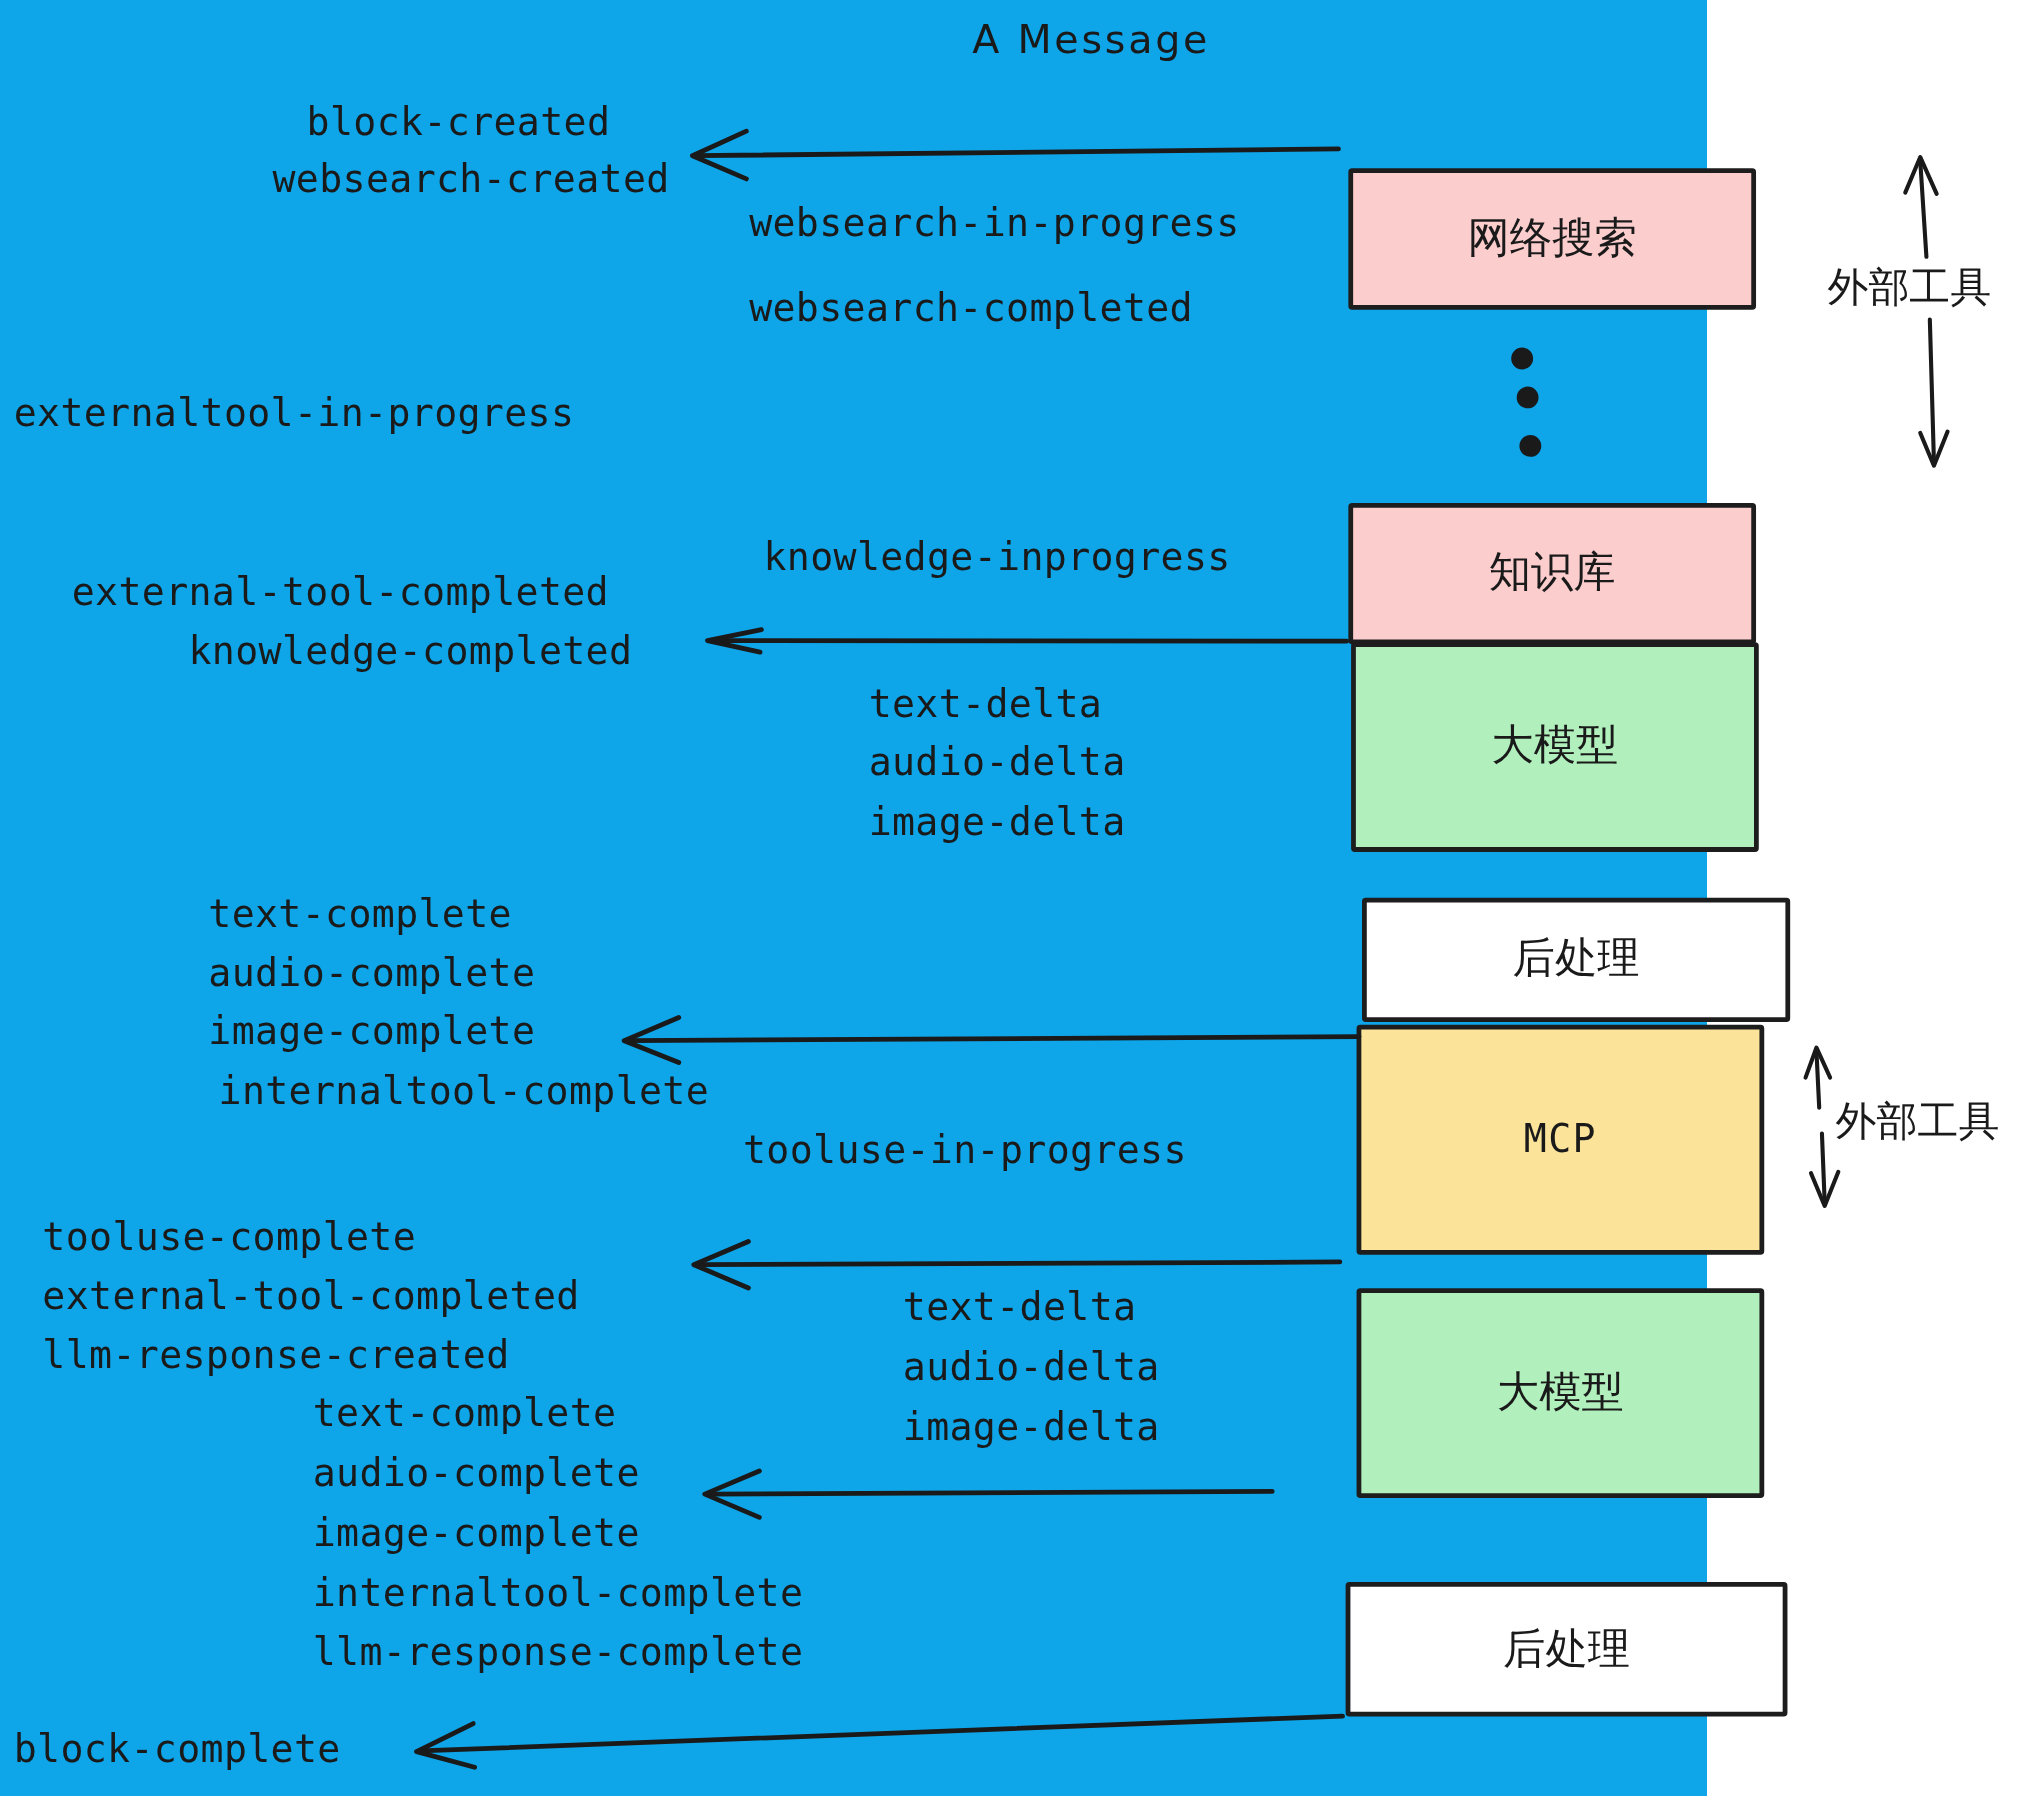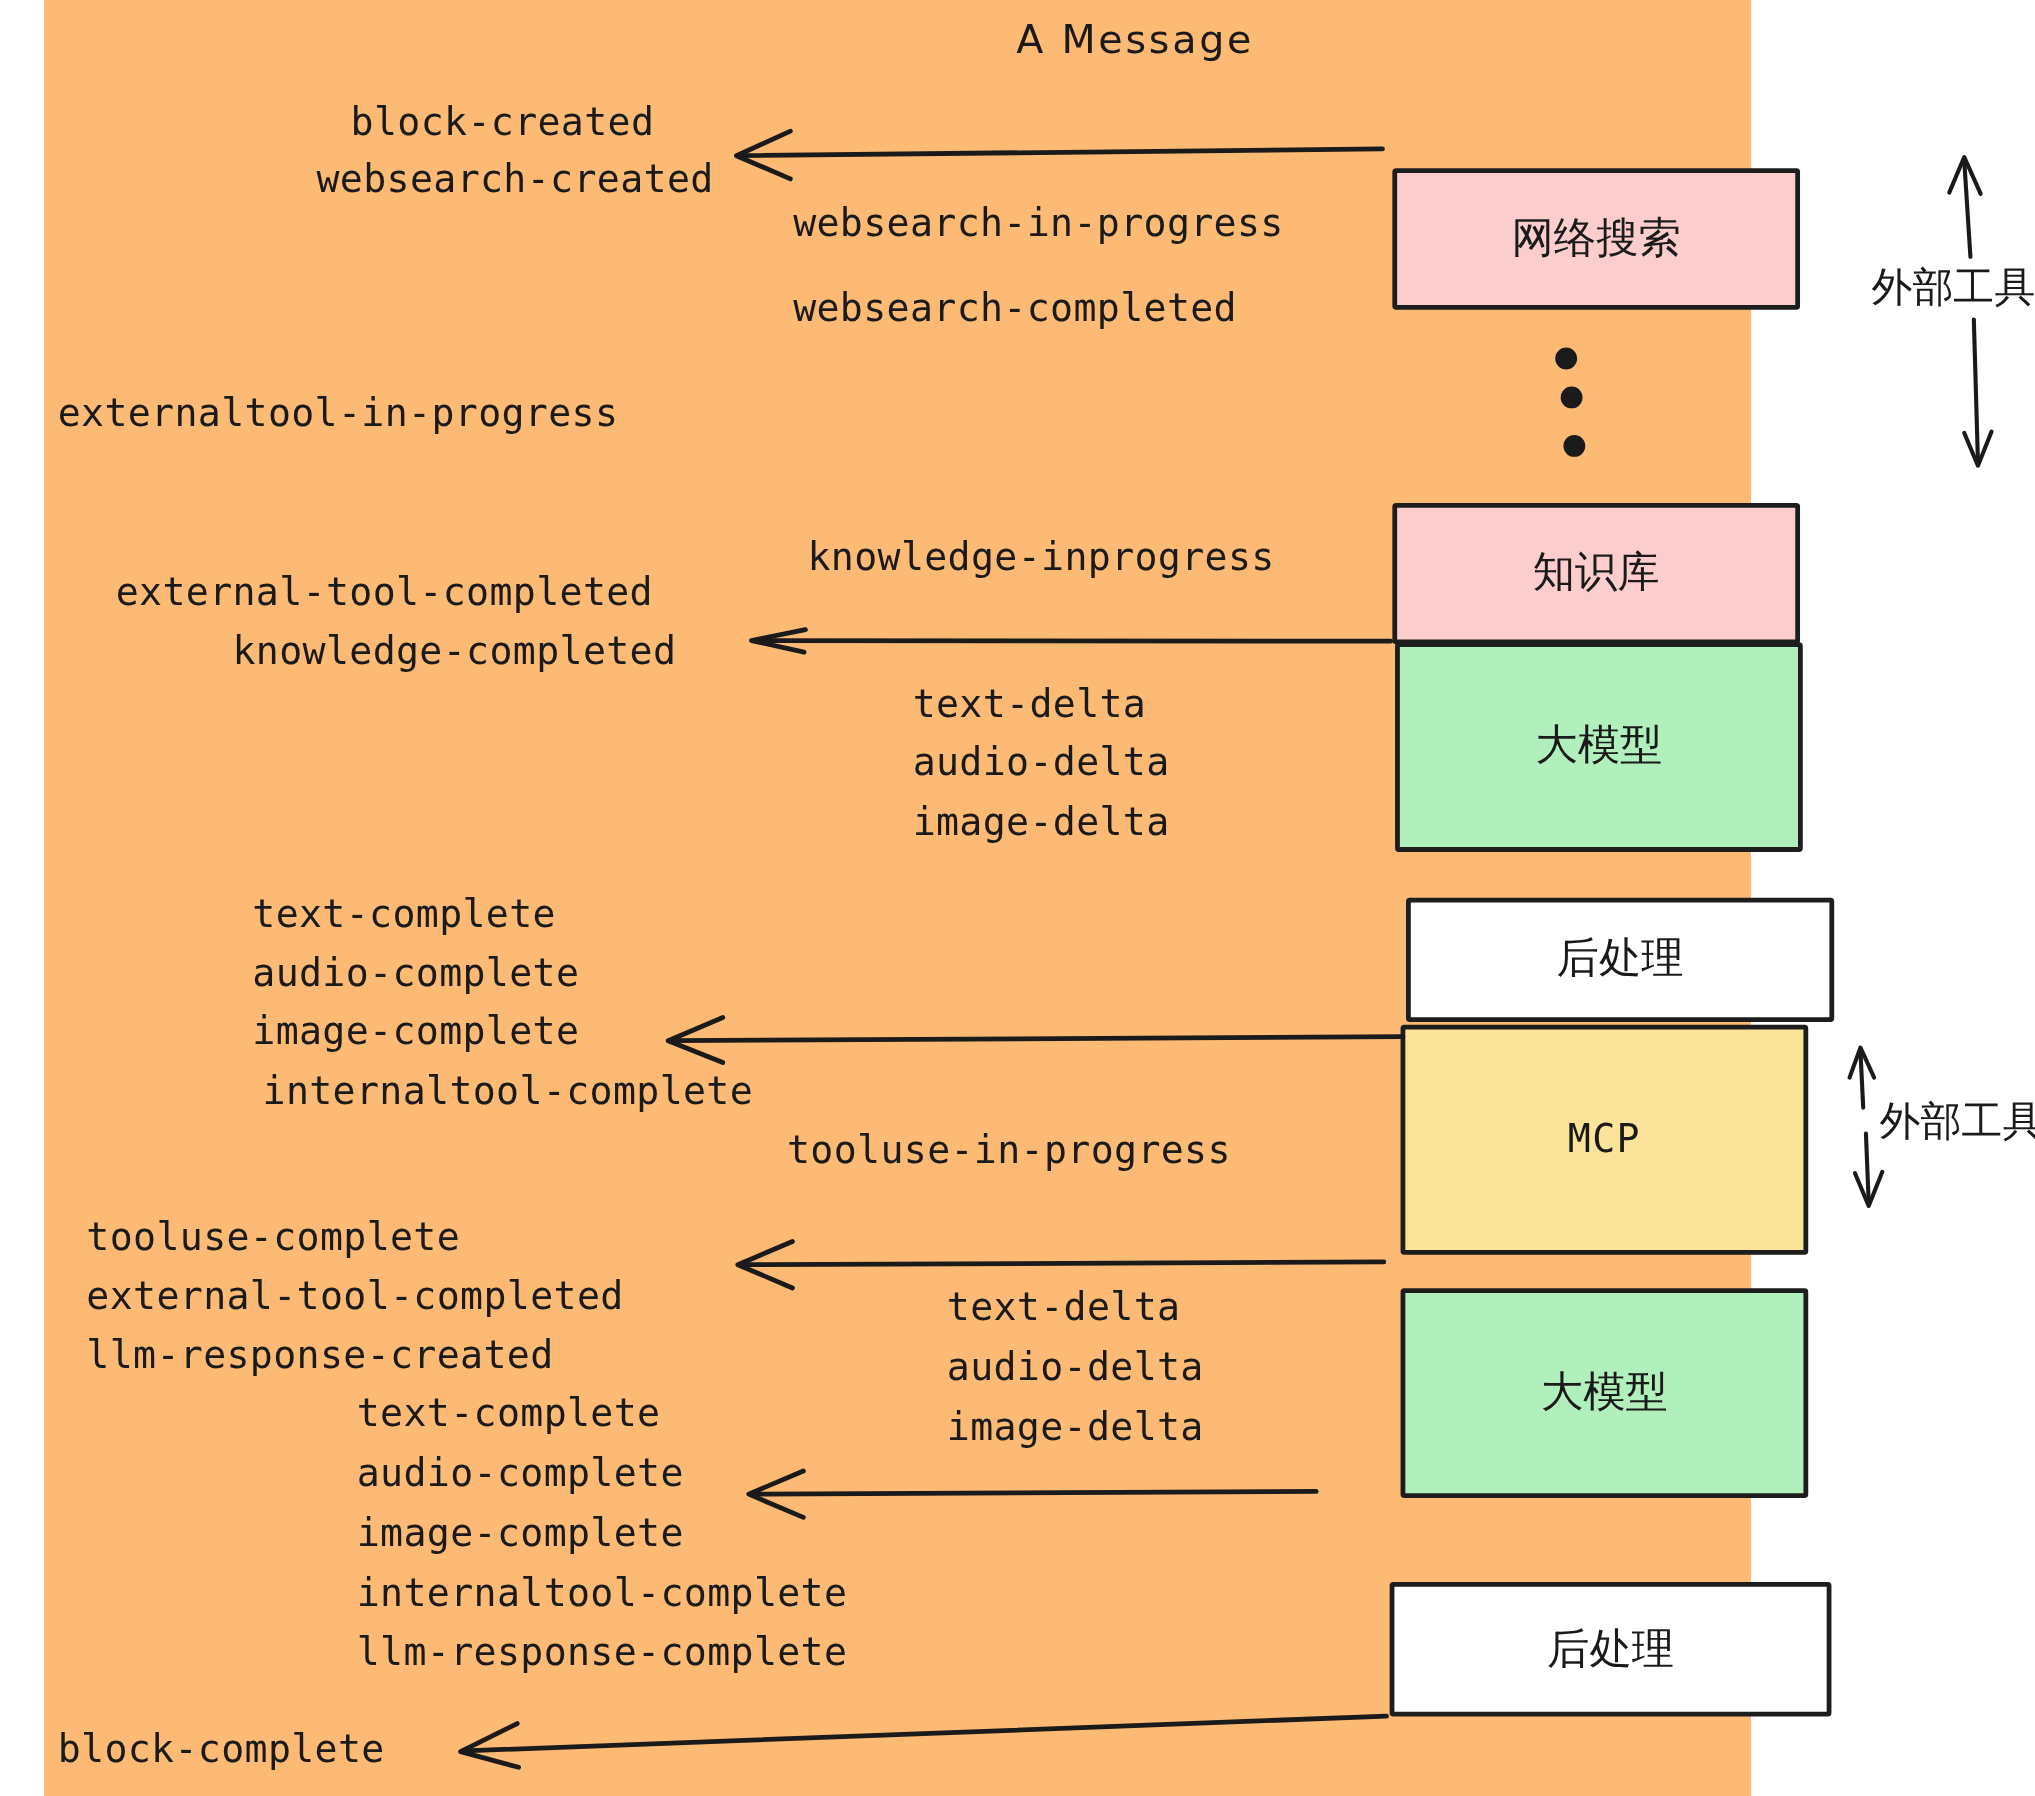--- a/index.html
+++ b/index.html
@@ -10,22 +10,21 @@
   body {
     width: 2035px;
     height: 1796px;
     font-family: "DejaVu Sans Mono", monospace;
     overflow: hidden;
   }
   #stage {
     position: relative;
     width: 1707px;
     height: 1796px;
-    background: #fdba74;
-    margin-left: 44px;
+    background: #0ea5e9;
   }
   svg#canvas {
     position: absolute;
     left: 0;
     top: 0;
     width: 2035px;
     height: 1796px;
     display: block;
   }
   .evt {

